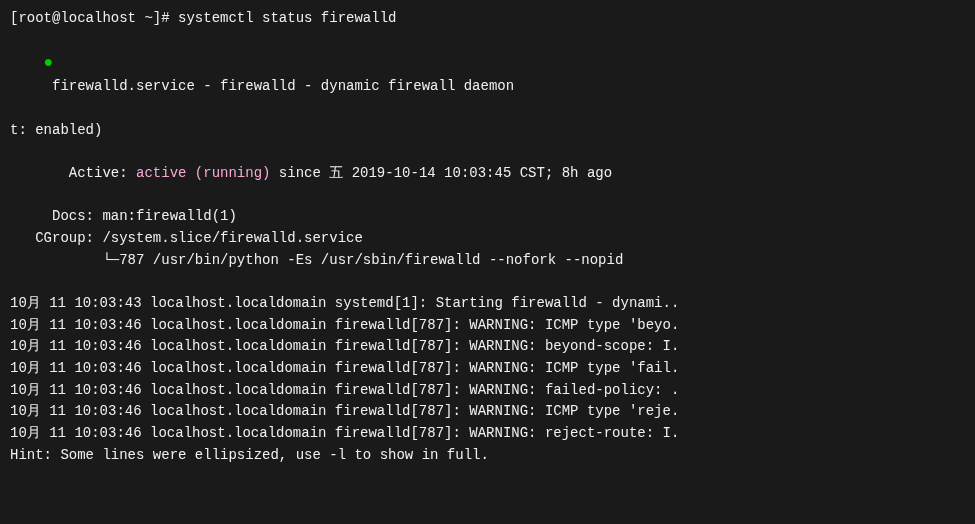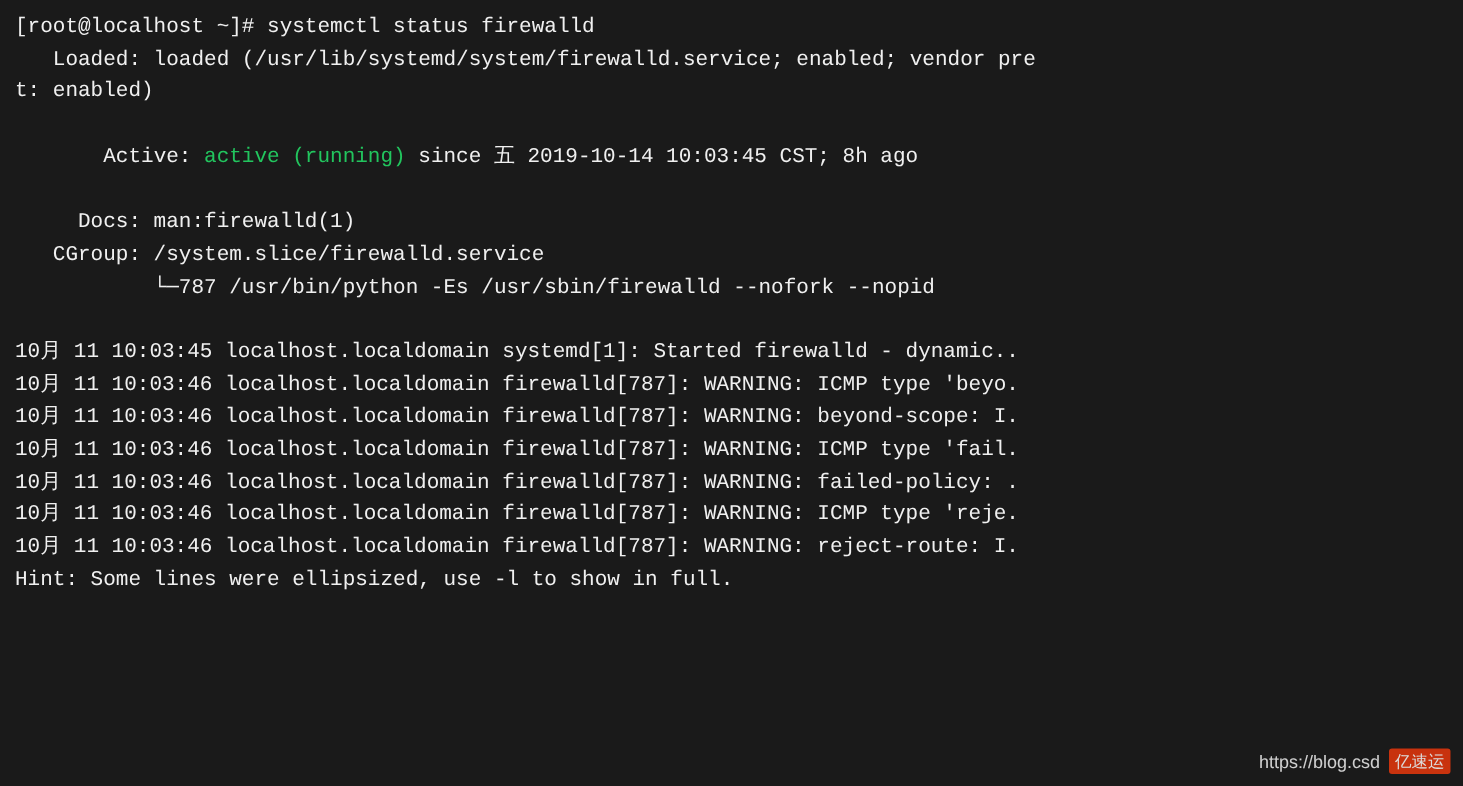--- a/index.html
+++ b/index.html
@@ -25,21 +25,21 @@
       padding: 8px 10px;
       position: relative;
       overflow: hidden;
     }
 
     .line {
       line-height: 1.55;
       white-space: pre;
       display: block;
     }
-    .bright-green { color: #22c55e; }
+    .bright-green { color: #f9a8d4; }
     .white { color: #f0f0f0; }
     .bullet-green {
       color: #00cc00;
       font-size: 16px;
     }
 
     .watermark {
       position: absolute;
       bottom: 8px;
       right: 8px;
@@ -64,41 +64,40 @@
       border-radius: 2px;
     }
   </style>
 </head>
 <body>
 
 <div class="terminal">
 
   <span class="line white">[root@localhost ~]# systemctl status firewalld</span>
 
+  <span class="line">
+    <span class="bullet-green">●</span>
+    <span class="white"> firewalld.service - firewalld - dynamic firewall daemon</span>
+  </span>
 
-  <span class="line white">   Loaded: loaded (/usr/lib/systemd/system/firewalld.service; enabled; vendor pre</span>
   <span class="line white">t: enabled)</span>
 
   <span class="line">
     <span class="white">   Active: </span><span class="bright-green">active (running)</span><span class="white"> since 五 2019-10-14 10:03:45 CST; 8h ago</span>
   </span>
 
   <span class="line white">     Docs: man:firewalld(1)</span>
   <span class="line white">   CGroup: /system.slice/firewalld.service</span>
   <span class="line white">           └─787 /usr/bin/python -Es /usr/sbin/firewalld --nofork --nopid</span>
 
   <span class="line">&nbsp;</span>
 
-  <span class="line white">10月 11 10:03:45 localhost.localdomain systemd[1]: Started firewalld - dynamic..</span>
+  <span class="line white">10月 11 10:03:43 localhost.localdomain systemd[1]: Starting firewalld - dynami..</span>
   <span class="line white">10月 11 10:03:46 localhost.localdomain firewalld[787]: WARNING: ICMP type 'beyo.</span>
   <span class="line white">10月 11 10:03:46 localhost.localdomain firewalld[787]: WARNING: beyond-scope: I.</span>
   <span class="line white">10月 11 10:03:46 localhost.localdomain firewalld[787]: WARNING: ICMP type 'fail.</span>
   <span class="line white">10月 11 10:03:46 localhost.localdomain firewalld[787]: WARNING: failed-policy: .</span>
   <span class="line white">10月 11 10:03:46 localhost.localdomain firewalld[787]: WARNING: ICMP type 'reje.</span>
   <span class="line white">10月 11 10:03:46 localhost.localdomain firewalld[787]: WARNING: reject-route: I.</span>
   <span class="line white">Hint: Some lines were ellipsized, use -l to show in full.</span>
 
-  <div class="watermark">
-    <span class="watermark-csdn">https://blog.csd</span>
-    <span class="watermark-yisu">亿速运</span>
-  </div>
 
 </div>
 
 </body></html>

